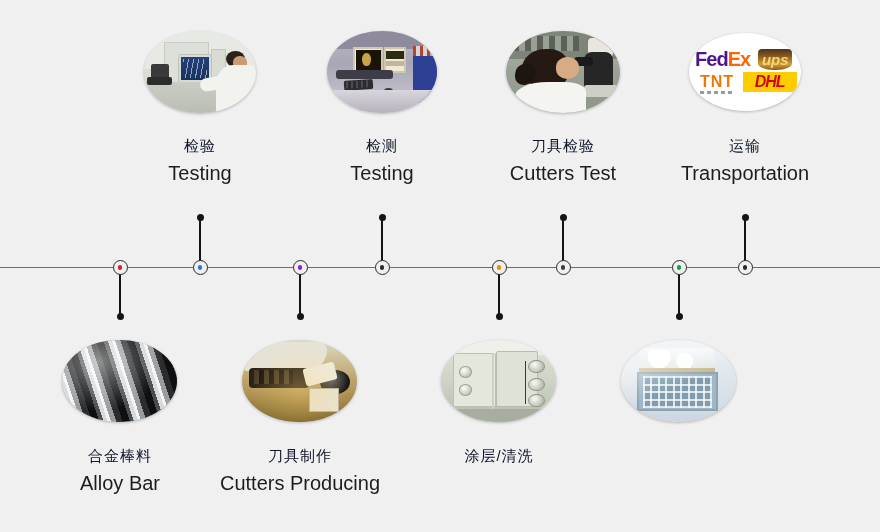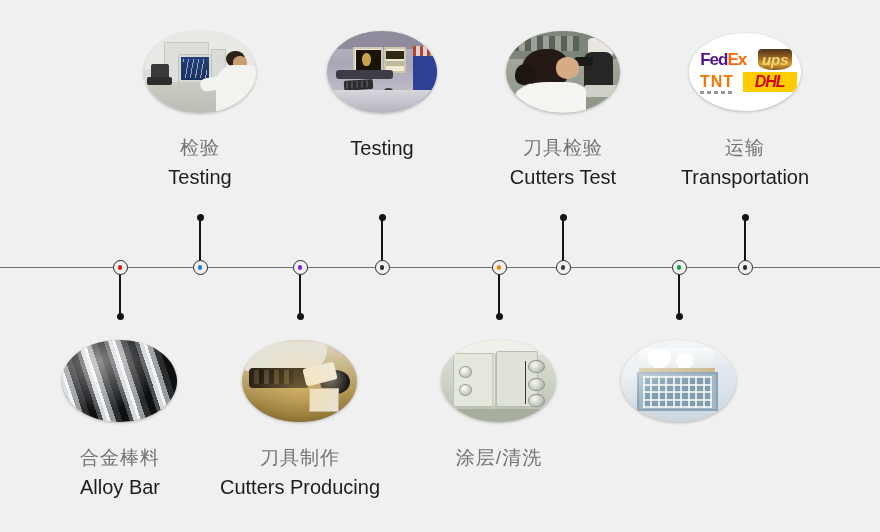--- a/index.html
+++ b/index.html
@@ -71,23 +71,23 @@
   }
   .media .scene { position:absolute; inset:0; }
 
   
   .cap {
     position:absolute;
     text-align:center;
     line-height:1.0;
   }
   .cap .cn {
-    font-size:19px;
+    font-size:15px;
     letter-spacing:1px;
-    color:#737373;
+    color:#0f172a;
     display:block;
     margin-bottom:10px;
     white-space:nowrap;
   }
   .cap .en {
     font-size:20px;
     color:#1d1d1d;
     display:block;
     white-space:nowrap;
   }
@@ -141,22 +141,22 @@
   .sc-micro .face  { position:absolute; left:44%; top:32%; width:20%; height:26%; border-radius:48%; background:#d6ab86; }
   .sc-micro .coat  { position:absolute; left:8%; top:62%; width:62%; height:38%; background:#f4f4f0; border-radius:46% 30% 0 0; }
   .sc-micro .scope { position:absolute; right:6%; top:26%; width:26%; height:48%; background:#262626; border-radius:8px 8px 2px 2px; }
   .sc-micro .eye   { position:absolute; right:24%; top:32%; width:16%; height:11%; background:#1a1a1a; border-radius:4px; }
   .sc-micro .base  { position:absolute; right:2%; top:66%; width:30%; height:14%; background:#cfcfc8; border-radius:3px; }
 
   
   .sc-logos { background:#ffffff; }
   .sc-logos .fedex {
     position:absolute; left:10%; top:24%; width:40%; height:20%;
-    background:#ffffff; display:flex; align-items:center; justify-content:flex-start;
-    font-family:"Liberation Sans", sans-serif; font-weight:bold; font-size:17px; letter-spacing:-1px;
+    background:#ffffff; display:flex; align-items:center; justify-content:center;
+    font-family:"Liberation Sans", sans-serif; font-weight:bold; font-size:20px; letter-spacing:-1px;
   }
   .sc-logos .fedex .a { color:#4d148c; }
   .sc-logos .fedex .b { color:#ff6600; }
   .sc-logos .ups {
     position:absolute; right:8%; top:20%; width:30%; height:28%;
     background:linear-gradient(180deg,#4f3318 0%,#8a5a20 35%,#d6a033 72%,#8a5a20 100%);
     border-radius:4px 4px 46% 46%/4px 4px 30% 30%;
     display:flex; align-items:center; justify-content:center;
     color:#f6d67a; font-weight:bold; font-size:15px; font-style:italic;
   }
@@ -315,20 +315,21 @@
       <div class="tnt">TNT</div>
       <div class="dhl">DHL</div>
     </div>
   </div>
 
   <div class="cap" style="left:100px; top:138px; width:200px;">
     <span class="cn">检验</span>
     <span class="en">Testing</span>
   </div>
   <div class="cap" style="left:282px; top:138px; width:200px;">
+    <span class="cn">检测</span>
     <span class="en">Testing</span>
   </div>
   <div class="cap" style="left:625px; top:138px; width:240px;">
     <span class="cn">运输</span>
     <span class="en">Transportation</span>
   </div>
   <div class="cap" style="left:453px; top:138px; width:220px;">
     <span class="cn">刀具检验</span>
     <span class="en">Cutters Test</span>
   </div>

